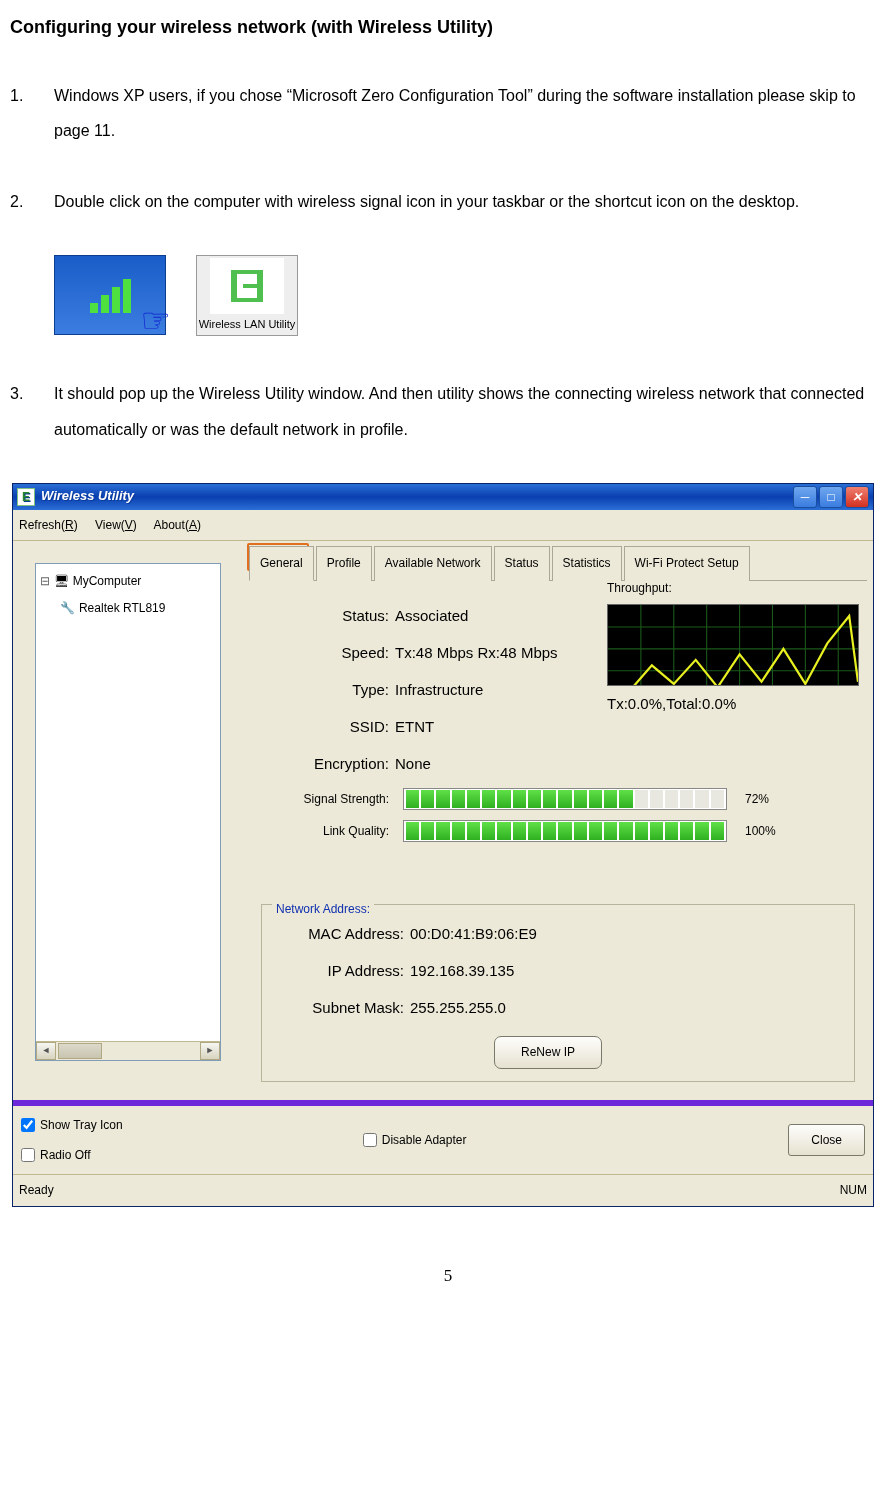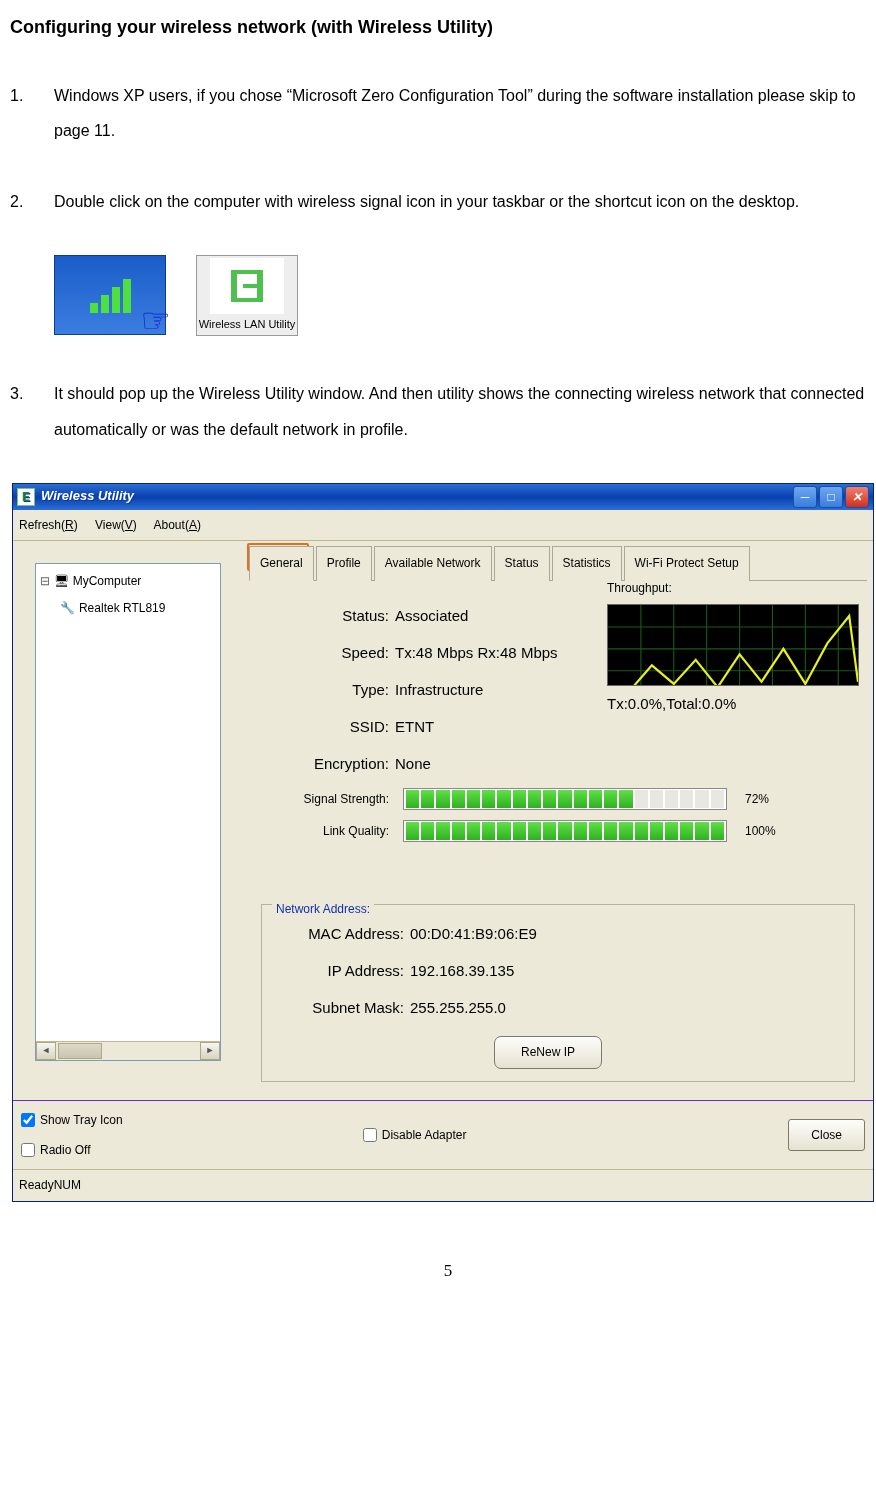--- a/index.html
+++ b/index.html
@@ -61,25 +61,25 @@
 .throughput{position:absolute;right:14px;top:34px;width:252px}
 .throughput .lbl{font-size:12px;margin-bottom:2px}
 .graph{height:80px;background:#000;border:1px solid #666;position:relative;overflow:hidden}
 .graph svg{position:absolute;inset:0}
 .graph .grid line{stroke:#1a5a1a;stroke-width:1}
 .graph-foot{font-size:15px;text-align:left;margin-top:1px}
 .fieldset{border:1px solid #b8b49c;margin-top:60px;padding:8px 12px 12px;position:relative}
 .fieldset .legend{position:absolute;top:-9px;left:10px;background:#ece9d8;padding:0 4px;color:#1030b0;font-size:12px}
 .fieldset .kv .k{width:130px}
 .btn{display:inline-block;padding:2px 26px;border:1px solid #7a7a6a;background:linear-gradient(#fdfdfb,#e6e2d0);font-size:12px;border-radius:7px;margin-top:8px;margin-left:220px}
-.checks{display:flex;align-items:center;gap:40px;padding:6px 8px;border-top:1px solid #6d28d9}
+.checks{display:flex;align-items:center;gap:40px;padding:6px 8px;border-top:6px solid #6d28d9}
 .cb{display:flex;align-items:center;gap:5px;font-size:12px}
 .cb input{width:14px;height:14px;margin:0}
 .closebtn{margin-left:auto;padding:2px 22px;border:1px solid #7a7a6a;background:linear-gradient(#fdfdfb,#e6e2d0);font-size:12px;border-radius:3px}
-.status{border-top:1px solid #c0b890;display:flex;font-size:12px;padding:2px 6px;background:#ece9d8}
+.status{border-top:1px solid #c0b890;display:flex;justify-content:space-between;font-size:12px;padding:2px 6px;background:#ece9d8}
 .pagenum{text-align:center;font-family:"Times New Roman",serif;font-size:17px;margin-top:50px}
 </style>
 </head>
 <body>
 
 <div class="page">
   <div class="heading">Configuring your wireless network (with Wireless Utility)</div>
 
   <ol class="ol">
     <li class="li">

